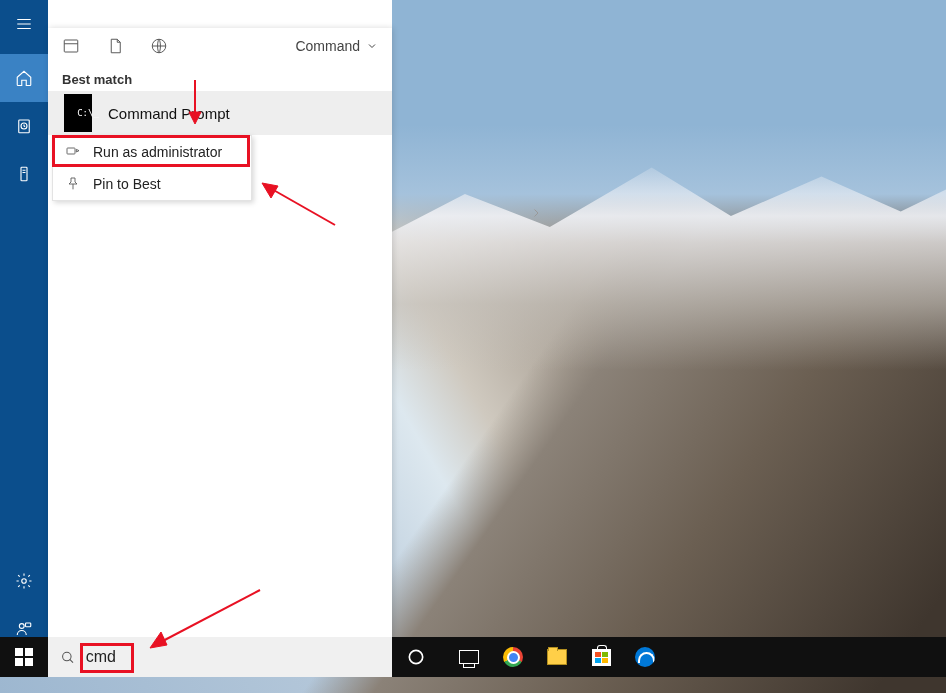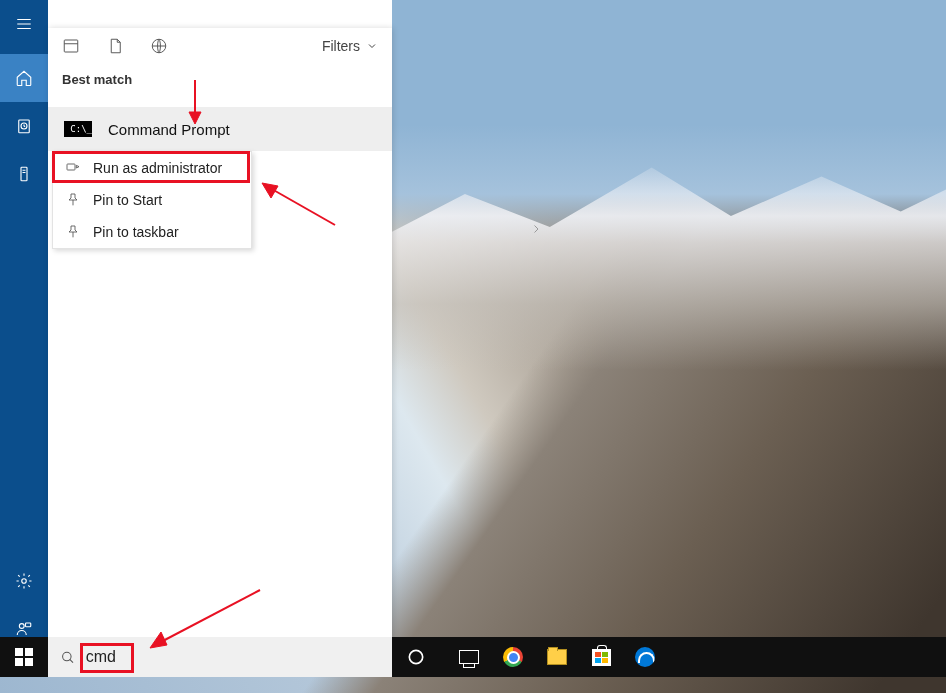--- a/index.html
+++ b/index.html
@@ -55,33 +55,33 @@
     }
     .panel-top .spacer { flex:1; }
     .filters {
       display:flex; align-items:center; gap:6px;
       font-size:14px; color:#444;
     }
     .top-icon { width:18px; height:18px; stroke:#555; fill:none; stroke-width:1.3; }
 
     .section-label {
       font-size:13px; font-weight:600; color:#333;
-      padding: 8px 14px 20px;
+      padding: 8px 14px 4px;
     }
 
     .result-row {
       display:flex; align-items:center; gap:16px;
       height:44px; padding:0 16px;
       background:#eeeeee;
       font-size:15px; color:#111;
       cursor:pointer;
     }
     .cmd-icon {
-      width:28px; height:16px; background:#000;
-      display:flex; align-items:center; justify-content:flex-end;
+      width:28px; height:38px; background:#000;
+      display:flex; align-items:center; justify-content:center;
       padding-left:20px;
     }
     .cmd-icon span { color:#fff; font-size:9px; font-family:Consolas,monospace; line-height:1; }
 
     .context-menu {
       position:relative;
       width:200px; 
       background:#fff;
       border:1px solid #e3e3e3;
       box-shadow: 2px 2px 5px rgba(0,0,0,0.15);
@@ -231,21 +231,21 @@
     <svg class="top-icon" viewBox="0 0 24 24">
         <path d="M7 3h8l4 4v14H7z"></path>
         <path d="M15 3v4h4"></path>
       </svg>
     <svg class="top-icon" viewBox="0 0 24 24">
         <circle cx="12" cy="12" r="9"></circle>
         <path d="M3 12h18M12 3c2.5 3 2.5 15 0 18M12 3c-2.5 3-2.5 15 0 18"></path>
       </svg>
     <div class="spacer"></div>
     <div class="filters">
-      <span>Filters</span>
+      <span>Command</span>
       <svg width="12" height="12" viewBox="0 0 24 24" stroke="#444" fill="none" stroke-width="2">
           <path d="M6 9l6 6 6-6"></path>
         </svg>
     </div>
   </div>
 
   <div class="section-label">Best match</div>
 
   <div class="result-row">
     <div class="cmd-icon">
@@ -261,27 +261,21 @@
         <svg class="ctx-icon" viewBox="0 0 24 24">
             <rect x="3" y="6" width="12" height="9" rx="1"></rect>
             <path d="M17 8l4 2-4 2z"></path>
           </svg>
         <span>Run as administrator</span>
       </div>
       <div class="ctx-item">
         <svg class="ctx-icon" viewBox="0 0 24 24">
             <path d="M9 3h6v6l3 3H6l3-3zM12 12v8"></path>
           </svg>
-        <span>Pin to Start</span>
-      </div>
-      <div class="ctx-item">
-        <svg class="ctx-icon" viewBox="0 0 24 24">
-            <path d="M9 3h6v6l3 3H6l3-3zM12 12v8"></path>
-          </svg>
-        <span>Pin to taskbar</span>
+        <span>Pin to Best</span>
       </div>
     </div>
     <div class="chev-more">
       <svg width="12" height="16" viewBox="0 0 24 24" stroke="#999" fill="none" stroke-width="2">
           <path d="M9 5l7 7-7 7"></path>
         </svg>
     </div>
   </div>
 </div>
 

